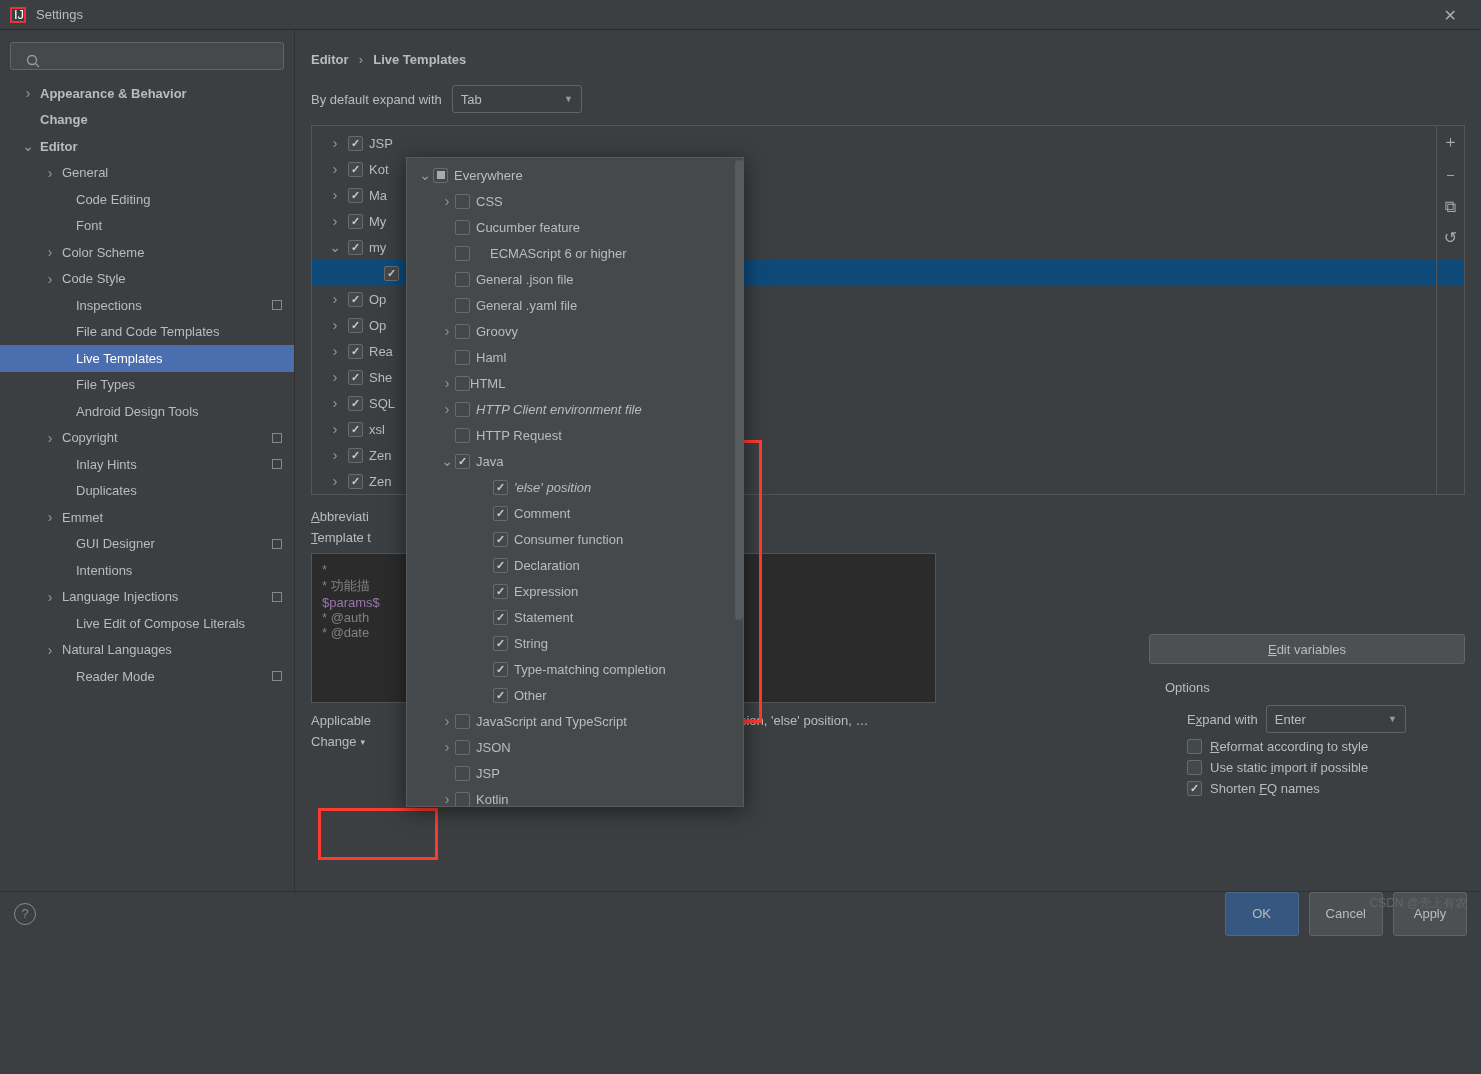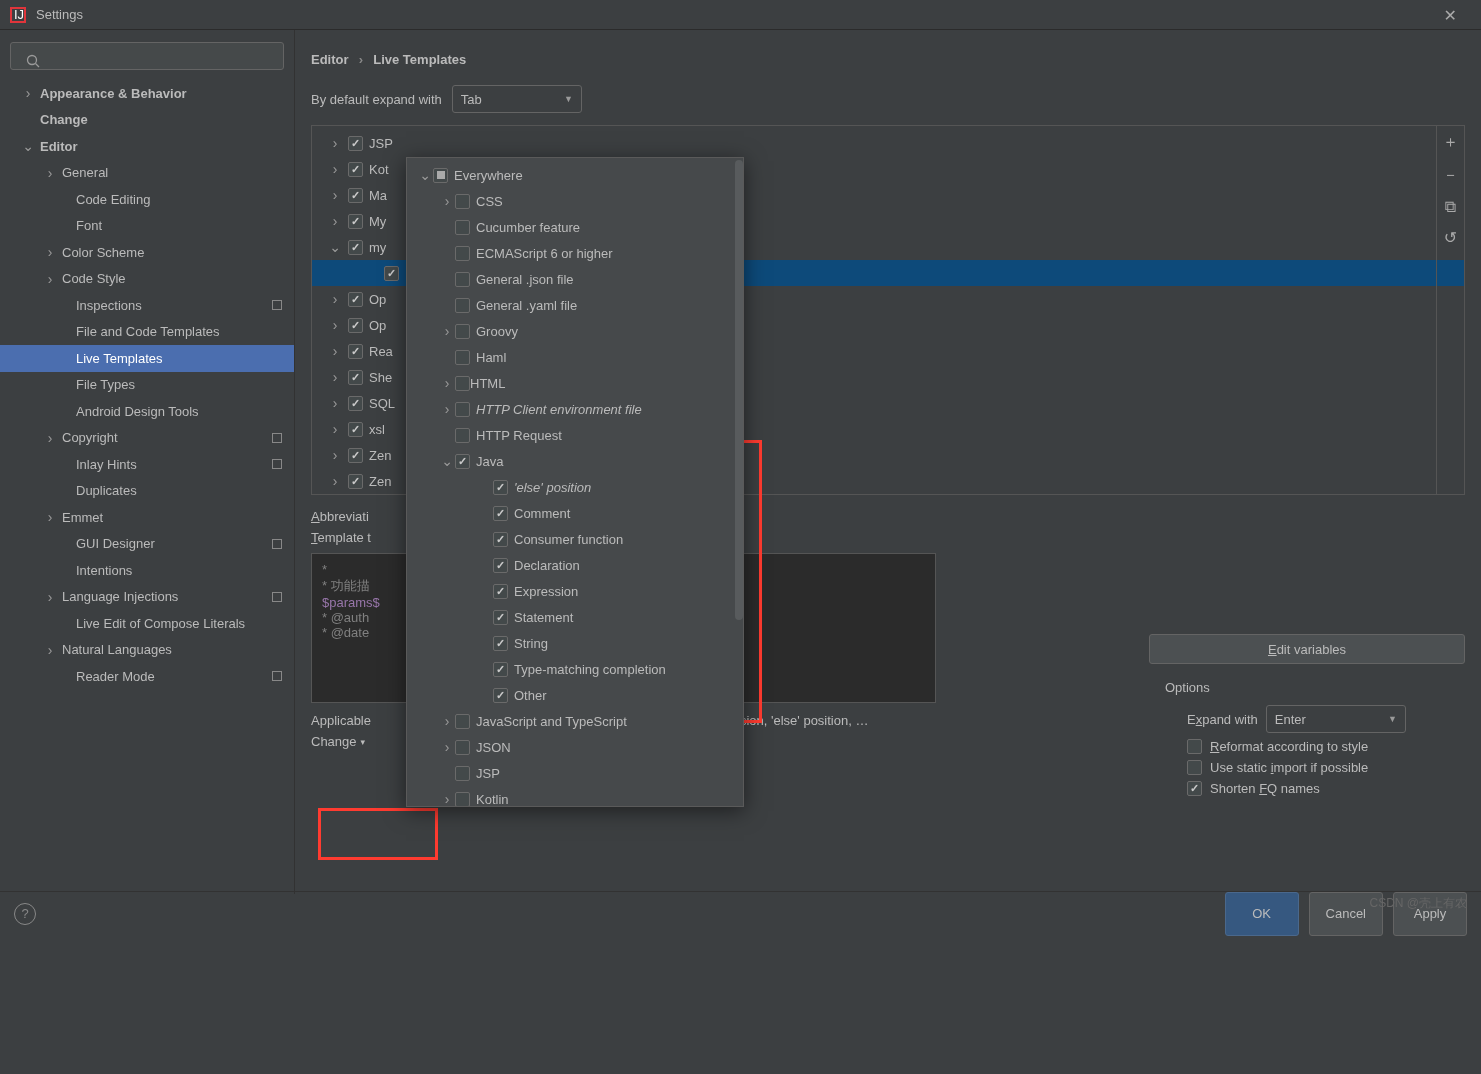--- a/index.html
+++ b/index.html
@@ -365,21 +365,21 @@
         <span class="label" style="margin-left: 6px;">CSS</span>
       </div>
       <div class="pop-row lvlB">
         <span class="chev none"> </span>
         <span class="cb"></span>
         <span class="label" style="margin-left: 6px;">Cucumber feature</span>
       </div>
       <div class="pop-row lvlB">
         <span class="chev none"> </span>
         <span class="cb"></span>
-        <span class="label" style="margin-left: 6px;">ECMAScript 6 or higher</span>
+        <span class="label" style="margin-left: 20px;">ECMAScript 6 or higher</span>
       </div>
       <div class="pop-row lvlB">
         <span class="chev none"> </span>
         <span class="cb"></span>
         <span class="label" style="margin-left: 6px;">General .json file</span>
       </div>
       <div class="pop-row lvlB">
         <span class="chev none"> </span>
         <span class="cb"></span>
         <span class="label" style="margin-left: 6px;">General .yaml file</span>

